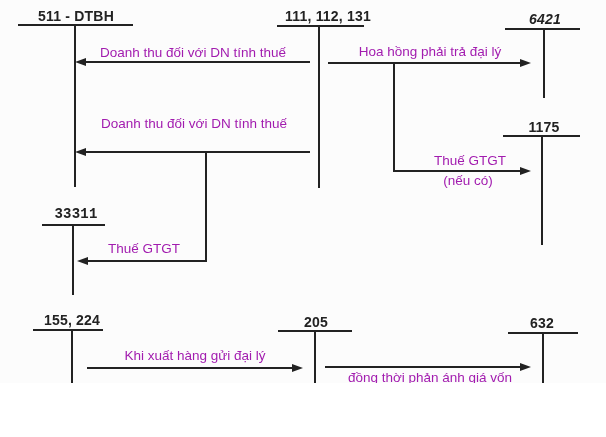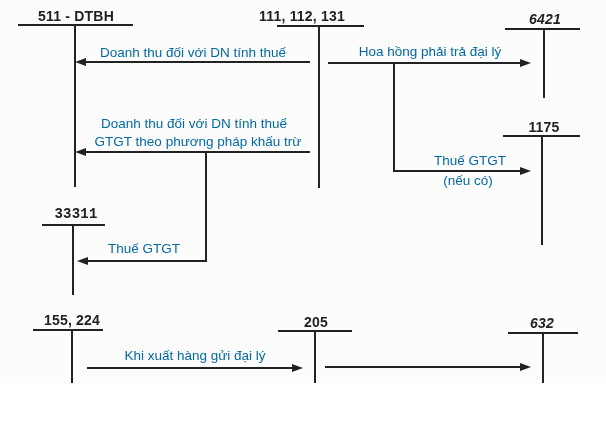--- a/index.html
+++ b/index.html
@@ -15,33 +15,33 @@
   .ah { position:absolute; width:0; height:0;
         border-top:4px solid transparent; border-bottom:4px solid transparent; }
   .ah-l { border-right:11px solid var(--ink); }
   .ah-r { border-left:11px solid var(--ink); }
   .acc-label {
     position:absolute; transform:translateX(-50%);
     font-size:14px; font-weight:bold; white-space:nowrap; letter-spacing:0.2px;
   }
   .flow {
     position:absolute; transform:translateX(-50%);
-    font-size:13.5px; white-space:nowrap; color:#0369a1;
+    font-size:13.5px; white-space:nowrap; color:#a21caf;
   }
 </style>
 </head>
 <body>
 
 <div id="canvas">
 
   <div class="acc-label" style="left:76px; top:8px;">511 - DTBH</div>
   <div class="hline" style="left:18px;  top:24px;  width:115px;"></div>
   <div class="vline" style="left:74px;  top:24px;  height:163px;"></div>
 
-  <div class="acc-label" style="left:302px; top:8px;">111, 112, 131</div>
+  <div class="acc-label" style="left:328px; top:8px;">111, 112, 131</div>
   <div class="hline" style="left:277px; top:25px; width:87px;"></div>
   <div class="vline" style="left:318px; top:25px; height:163px;"></div>
 
   <div class="acc-label" style="left:545px; top:11px;font-style:italic;">6421</div>
   <div class="hline" style="left:505px; top:28px; width:75px;"></div>
   <div class="vline" style="left:543px; top:28px; height:70px;"></div>
 
   <div class="acc-label" style="left:544px; top:119px;">1175</div>
   <div class="hline" style="left:503px; top:135px; width:77px;"></div>
   <div class="vline" style="left:541px; top:135px; height:110px;"></div>
@@ -51,30 +51,29 @@
   <div class="vline" style="left:72px; top:224px; height:71px;"></div>
 
   <div class="acc-label" style="left:72px; top:312px;">155, 224</div>
   <div class="hline" style="left:33px; top:329px; width:70px;"></div>
   <div class="vline" style="left:71px; top:329px; height:71px;"></div>
 
   <div class="acc-label" style="left:316px; top:314px;">205</div>
   <div class="hline" style="left:278px; top:330px; width:74px;"></div>
   <div class="vline" style="left:314px; top:330px; height:72px;"></div>
 
-  <div class="acc-label" style="left:542px; top:315px;font-style:italic;">632</div>
+  <div class="acc-label" style="left:542px; top:315px;">632</div>
   <div class="hline" style="left:508px; top:332px; width:70px;"></div>
   <div class="vline" style="left:542px; top:332px; height:68px;"></div>
 
   <div class="flow" style="left:193px; top:45px;">Doanh thu đối với DN tính thuế</div>
   <div class="hline" style="left:86px; top:61px; width:224px;"></div>
   <div class="ah ah-l" style="left:75px; top:58px;"></div>
 
   <div class="flow" style="left:194px; top:116px;">Doanh thu đối với DN tính thuế</div>
-  <div class="flow" style="left:198px; top:134px;">GTGT theo phương pháp khấu trừ</div>
   <div class="hline" style="left:86px; top:151px; width:224px;"></div>
   <div class="ah ah-l" style="left:75px; top:148px;"></div>
 
   <div class="vline" style="left:205px; top:151px; height:111px;"></div>
 
   <div class="flow" style="left:144px; top:241px;">Thuế GTGT</div>
   <div class="hline" style="left:88px; top:260px; width:119px;"></div>
   <div class="ah ah-l" style="left:77px; top:257px;"></div>
 
   <div class="flow" style="left:430px; top:44px;">Hoa hồng phải trả đại lý</div>
@@ -87,14 +86,15 @@
   <div class="hline" style="left:394px; top:170px; width:126px;"></div>
   <div class="ah ah-r" style="left:520px; top:167px;"></div>
   <div class="flow" style="left:468px; top:173px;">(nếu có)</div>
 
   <div class="flow" style="left:195px; top:348px;">Khi xuất hàng gửi đại lý</div>
   <div class="hline" style="left:87px; top:367px; width:205px;"></div>
   <div class="ah ah-r" style="left:292px; top:364px;"></div>
 
   <div class="hline" style="left:325px; top:366px; width:195px;"></div>
   <div class="ah ah-r" style="left:520px; top:363px;"></div>
+  <div class="flow" style="left:430px; top:370px;">đồng thời phản ánh giá vốn</div>
 
 </div>
 
 </body></html>

